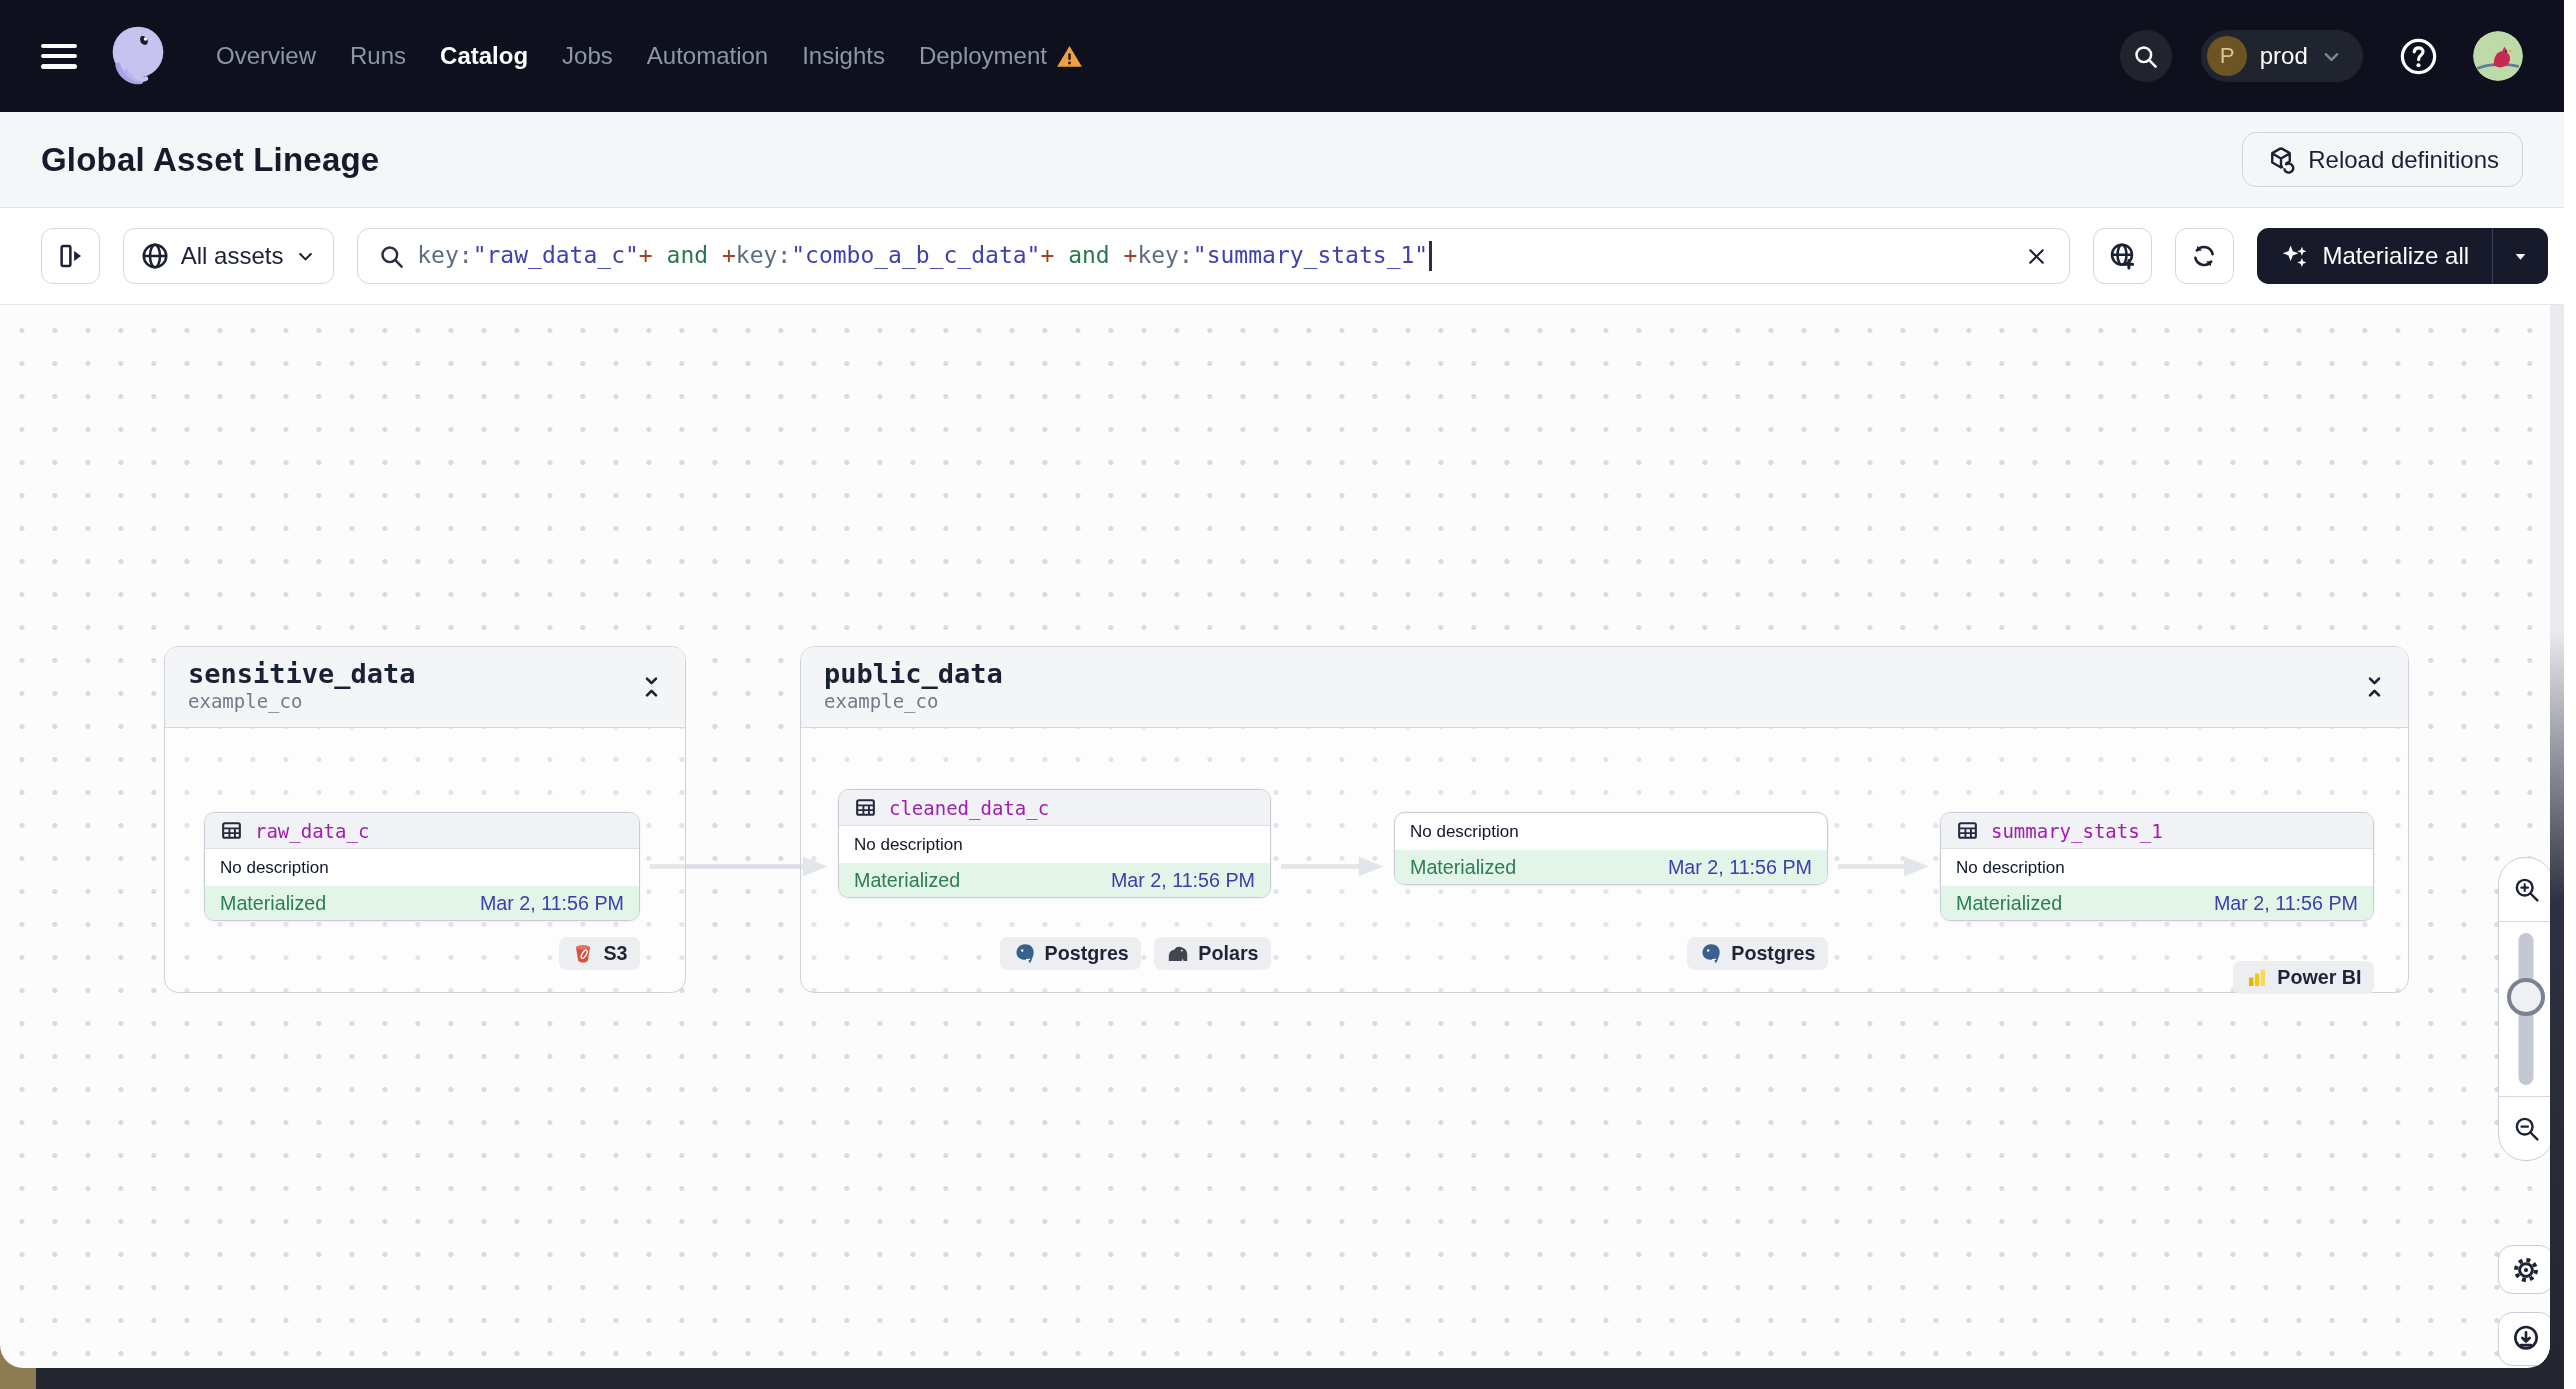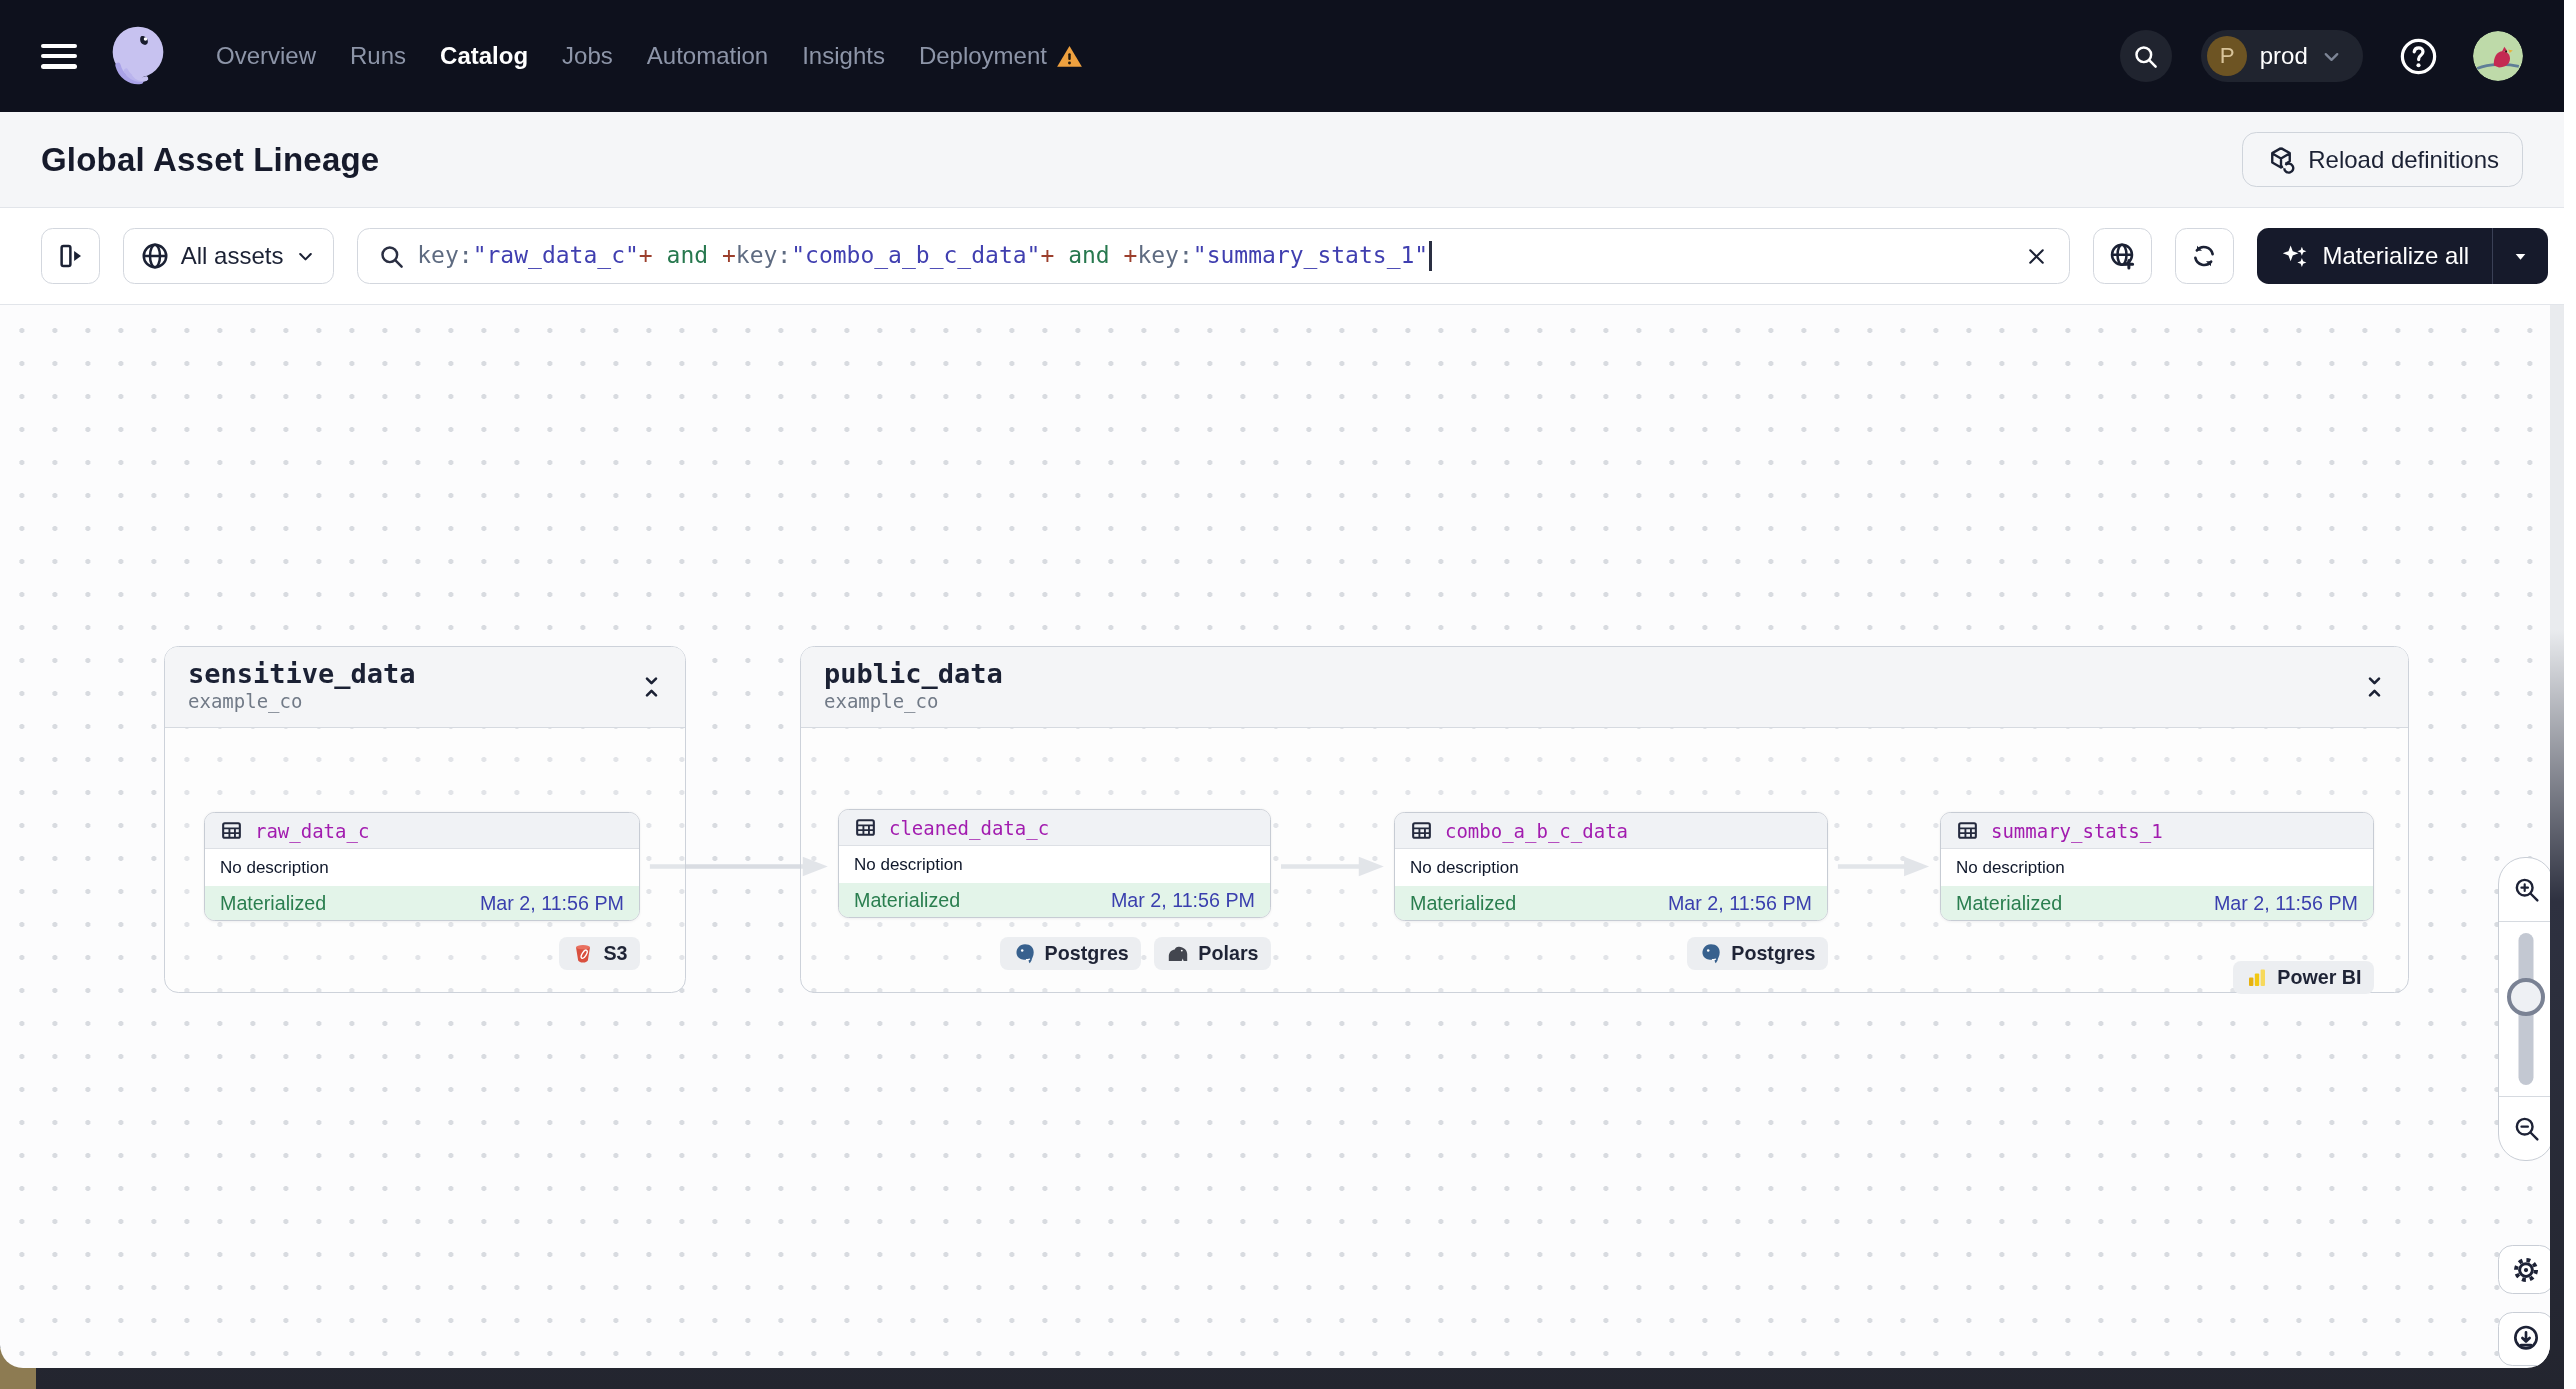--- a/index.html
+++ b/index.html
@@ -377,21 +377,21 @@
             <span class="icon">
               <svg viewBox="0 0 24 24" width="24" height="24">
                 <path d="M5 5.2h14l-2.1 13c-.1.9-2.3 2.4-4.9 2.4s-4.8-1.5-4.9-2.4z" fill="#d9503f"></path>
                 <ellipse cx="12" cy="5.2" rx="7" ry="2.1" fill="#e9705f"></ellipse>
                 <ellipse cx="13.2" cy="12.2" rx="4.6" ry="2" fill="none" stroke="#fff" stroke-width="1.4" transform="rotate(-58 13.2 12.2)"></ellipse>
               </svg>
             </span>
             <span>S3</span>
           </span>
         </div>
-        <div class="node" style="left: 838px; top: 504px; width: 433px;">
+        <div class="node" style="left: 838px; top: 484px; width: 433px;">
           <div class="node-header">
             <span class="icon">
               <svg viewBox="0 0 24 24" width="25" height="25">
                 <rect x="4" y="5" width="16" height="14" rx="1.6" stroke="#242a3e" stroke-width="2" fill="none"></rect>
                 <path d="M4 10h16M10 10v9M15.3 10v9M4 14.5h16" stroke="#242a3e" stroke-width="1.8"></path>
               </svg>
             </span>
             <span class="node-name">cleaned_data_c</span>
           </div>
           <div class="node-body">
@@ -417,29 +417,20 @@
             <span class="icon">
               <svg viewBox="0 0 24 24" width="24" height="24">
                 <path d="M2.8 19v-4.4c0-4.2 2.8-6.6 5.9-7 .4-1.9 2.3-3.1 4.4-2.9 4.5.4 8.1 3.2 8.1 7.4V19h-3.6l-.8-2.4-1.1 2.4z" fill="#43464f"></path>
                 <circle cx="15.8" cy="8.6" r=".9" fill="#fff"></circle>
               </svg>
             </span>
             <span>Polars</span>
           </span>
         </div>
         <div class="node" style="left: 1394px; top: 507px; width: 434px;">
-          <div class="node-header">
-            <span class="icon">
-              <svg viewBox="0 0 24 24" width="25" height="25">
-                <rect x="4" y="5" width="16" height="14" rx="1.6" stroke="#242a3e" stroke-width="2" fill="none"></rect>
-                <path d="M4 10h16M10 10v9M15.3 10v9M4 14.5h16" stroke="#242a3e" stroke-width="1.8"></path>
-              </svg>
-            </span>
-            <span class="node-name">combo_a_b_c_data</span>
-          </div>
           <div class="node-body">
             <span class="node-desc">No description</span>
           </div>
           <div class="node-footer">
             <span class="node-status">Materialized</span>
             <span class="node-time">Mar 2, 11:56 PM</span>
           </div>
         </div>
         <div class="tag-row" style="left: 1394px; top: 632px; width: 434px;">
           <span class="tag">

